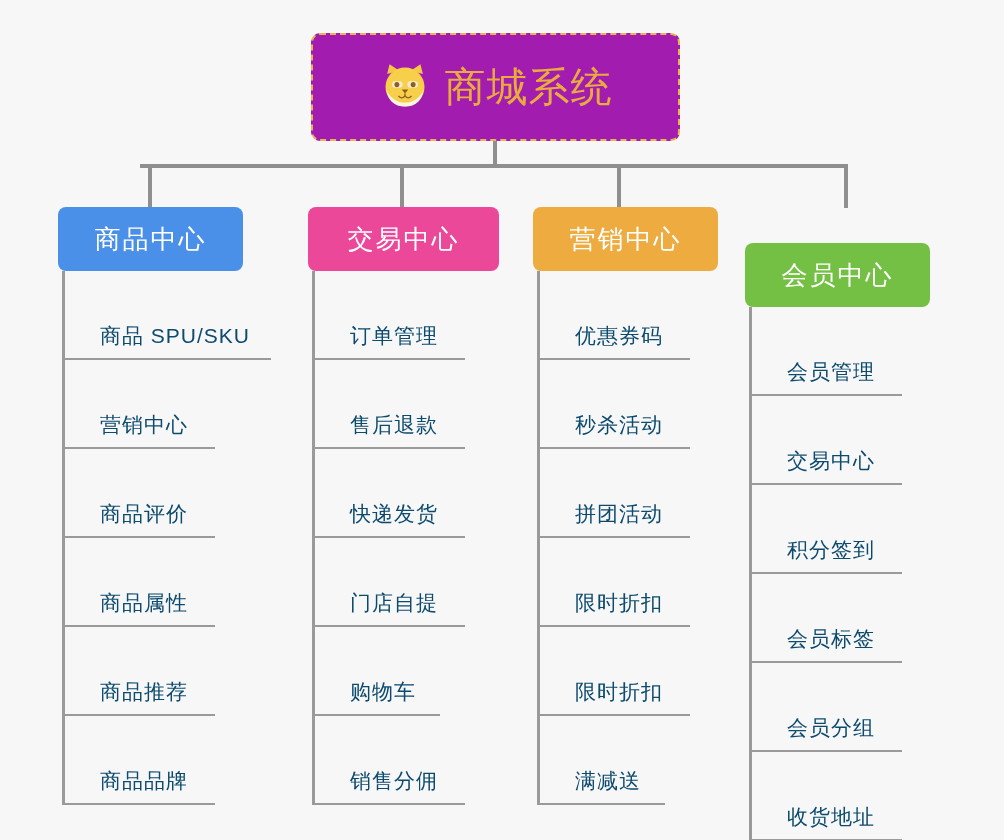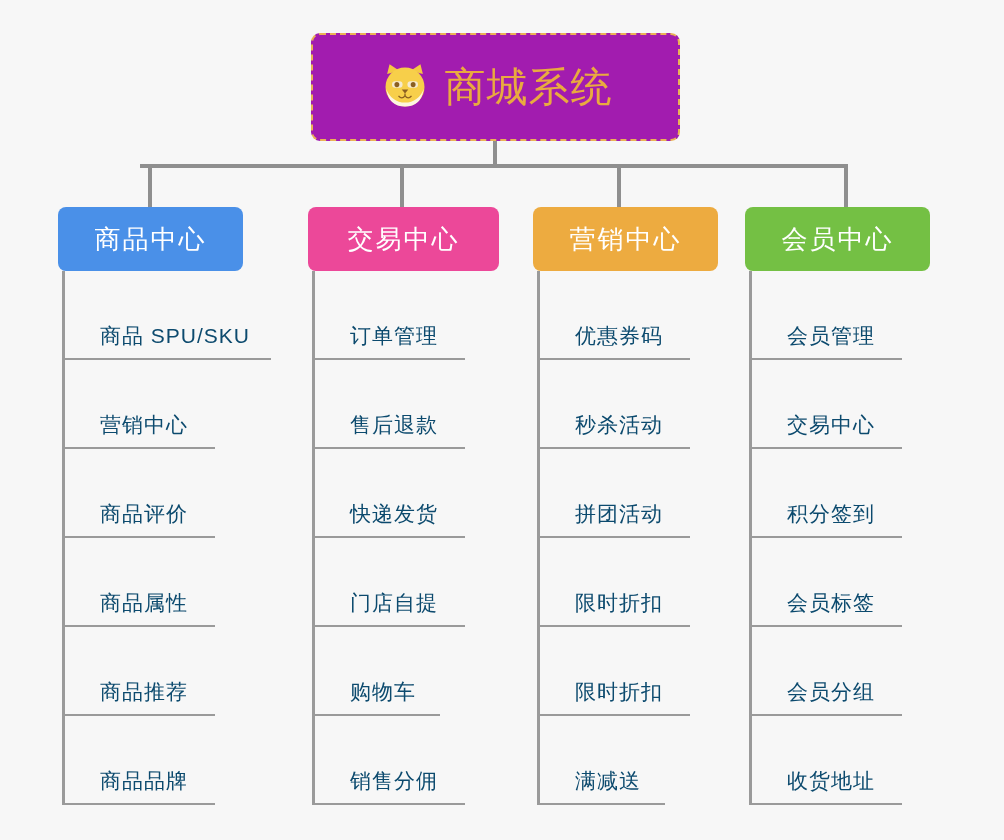--- a/index.html
+++ b/index.html
@@ -255,21 +255,21 @@
         <span class="leaf-label">限时折扣</span>
         <span class="leaf-rule"></span>
       </li>
       <li class="leaf">
         <span class="leaf-label">满减送</span>
         <span class="leaf-rule" style="width:128px;"></span>
       </li>
     </ul>
   </div>
 
-  <div class="column col-3" style="left:745px; width:215px;">
+  <div class="column col-3" style="left:745px; width:215px;margin-top:36px;">
     <div class="col-header" style="width:185px; background:#74c044;">
       <span>会员中心</span>
     </div>
     <div class="col-spine" style="height:534px;"></div>
     <ul class="leaf-list">
       <li class="leaf">
         <span class="leaf-label">会员管理</span>
         <span class="leaf-rule"></span>
       </li>
       <li class="leaf">

